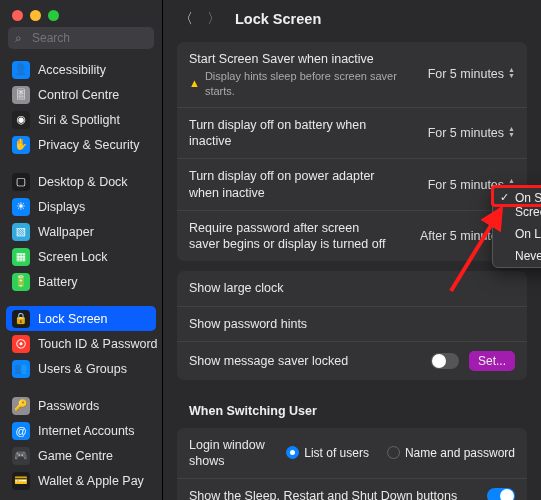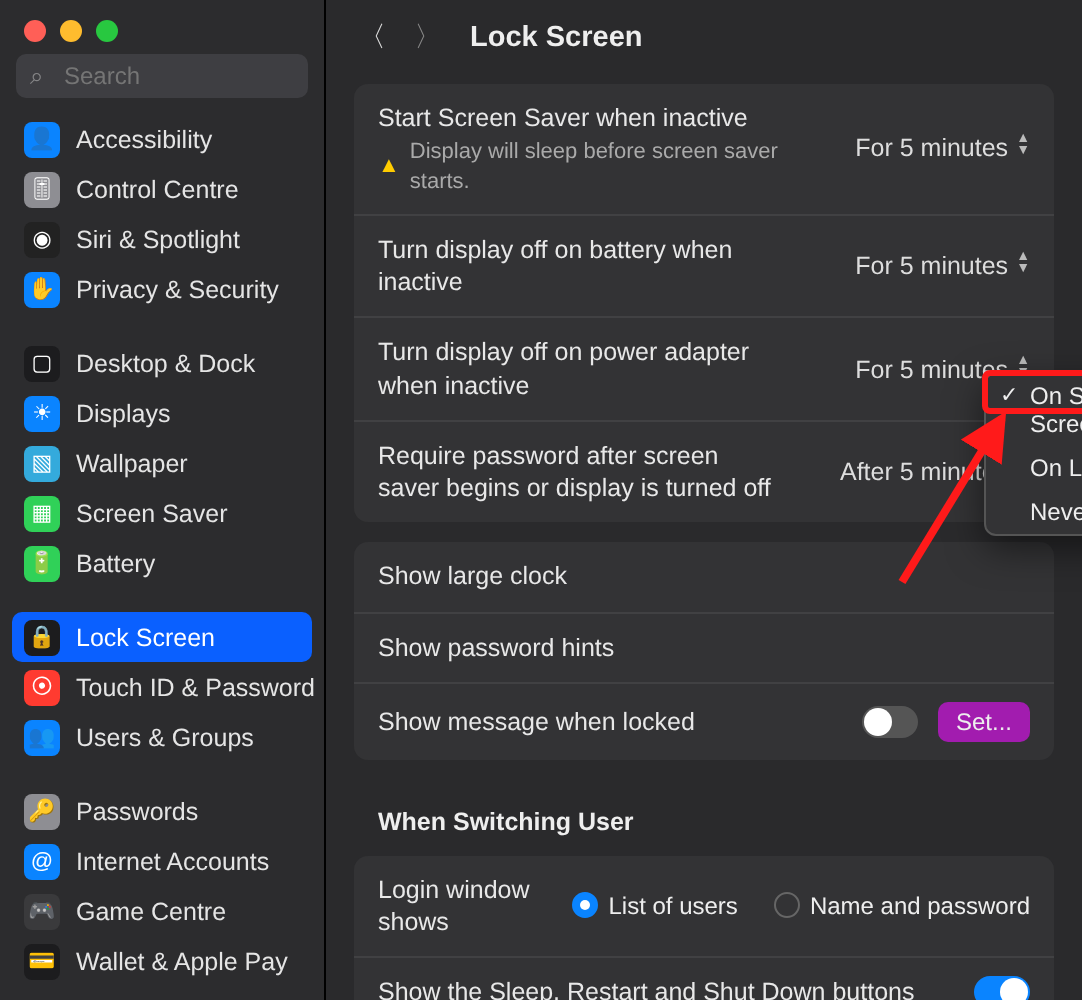--- a/index.html
+++ b/index.html
@@ -228,21 +228,21 @@
         <div class="nav-item">
           <div class="nav-icon" style="background: rgb(10, 132, 255);">☀</div>
           <span>Displays</span>
         </div>
         <div class="nav-item">
           <div class="nav-icon" style="background: rgb(52, 170, 220);">▧</div>
           <span>Wallpaper</span>
         </div>
         <div class="nav-item">
           <div class="nav-icon" style="background: rgb(48, 209, 88);">▦</div>
-          <span>Screen Saver</span>
+          <span>Screen Lock</span>
         </div>
         <div class="nav-item">
           <div class="nav-icon" style="background: rgb(48, 209, 88);">🔋</div>
           <span>Battery</span>
         </div>
         <div class="group-gap"></div>
         <div class="nav-item selected">
           <div class="nav-icon" style="background: rgb(28, 28, 30);">🔒</div>
           <span>Lock Screen</span>
         </div>
@@ -281,21 +281,21 @@
       <span class="nav-btn">〉</span>
       <span class="crumb-title">Lock Screen</span>
     </div>
 
     <div class="panel">
       <div class="row">
         <div class="label">
           <div>Start Screen Saver when inactive</div>
           <div class="sublabel">
             <span class="warn-icon">▲</span>
-            <span>Display will sleep before screen saver starts.</span>
+            <span>Display hints sleep before screen saver starts.</span>
           </div>
         </div>
         <div class="value-ctrl">
           <span>For 5 minutes</span>
           <span class="stepper">
               <span>▲</span>
               <span>▼</span>
             </span>
         </div>
       </div>
@@ -344,21 +344,21 @@
       <div class="row">
         <div class="label">Show password hints</div>
         <div class="value-ctrl" style="opacity:0">
           <span class="stepper">
               <span>▲</span>
               <span>▼</span>
             </span>
         </div>
       </div>
       <div class="row">
-        <div class="label">Show message when locked</div>
+        <div class="label">Show message saver locked</div>
         <div class="switch">
             <div class="knob"></div>
           </div>
         <button class="btn">Set...</button>
       </div>
     </div>
 
     <div class="section-title">When Switching User</div>
     <div class="panel">
       <div class="row">

